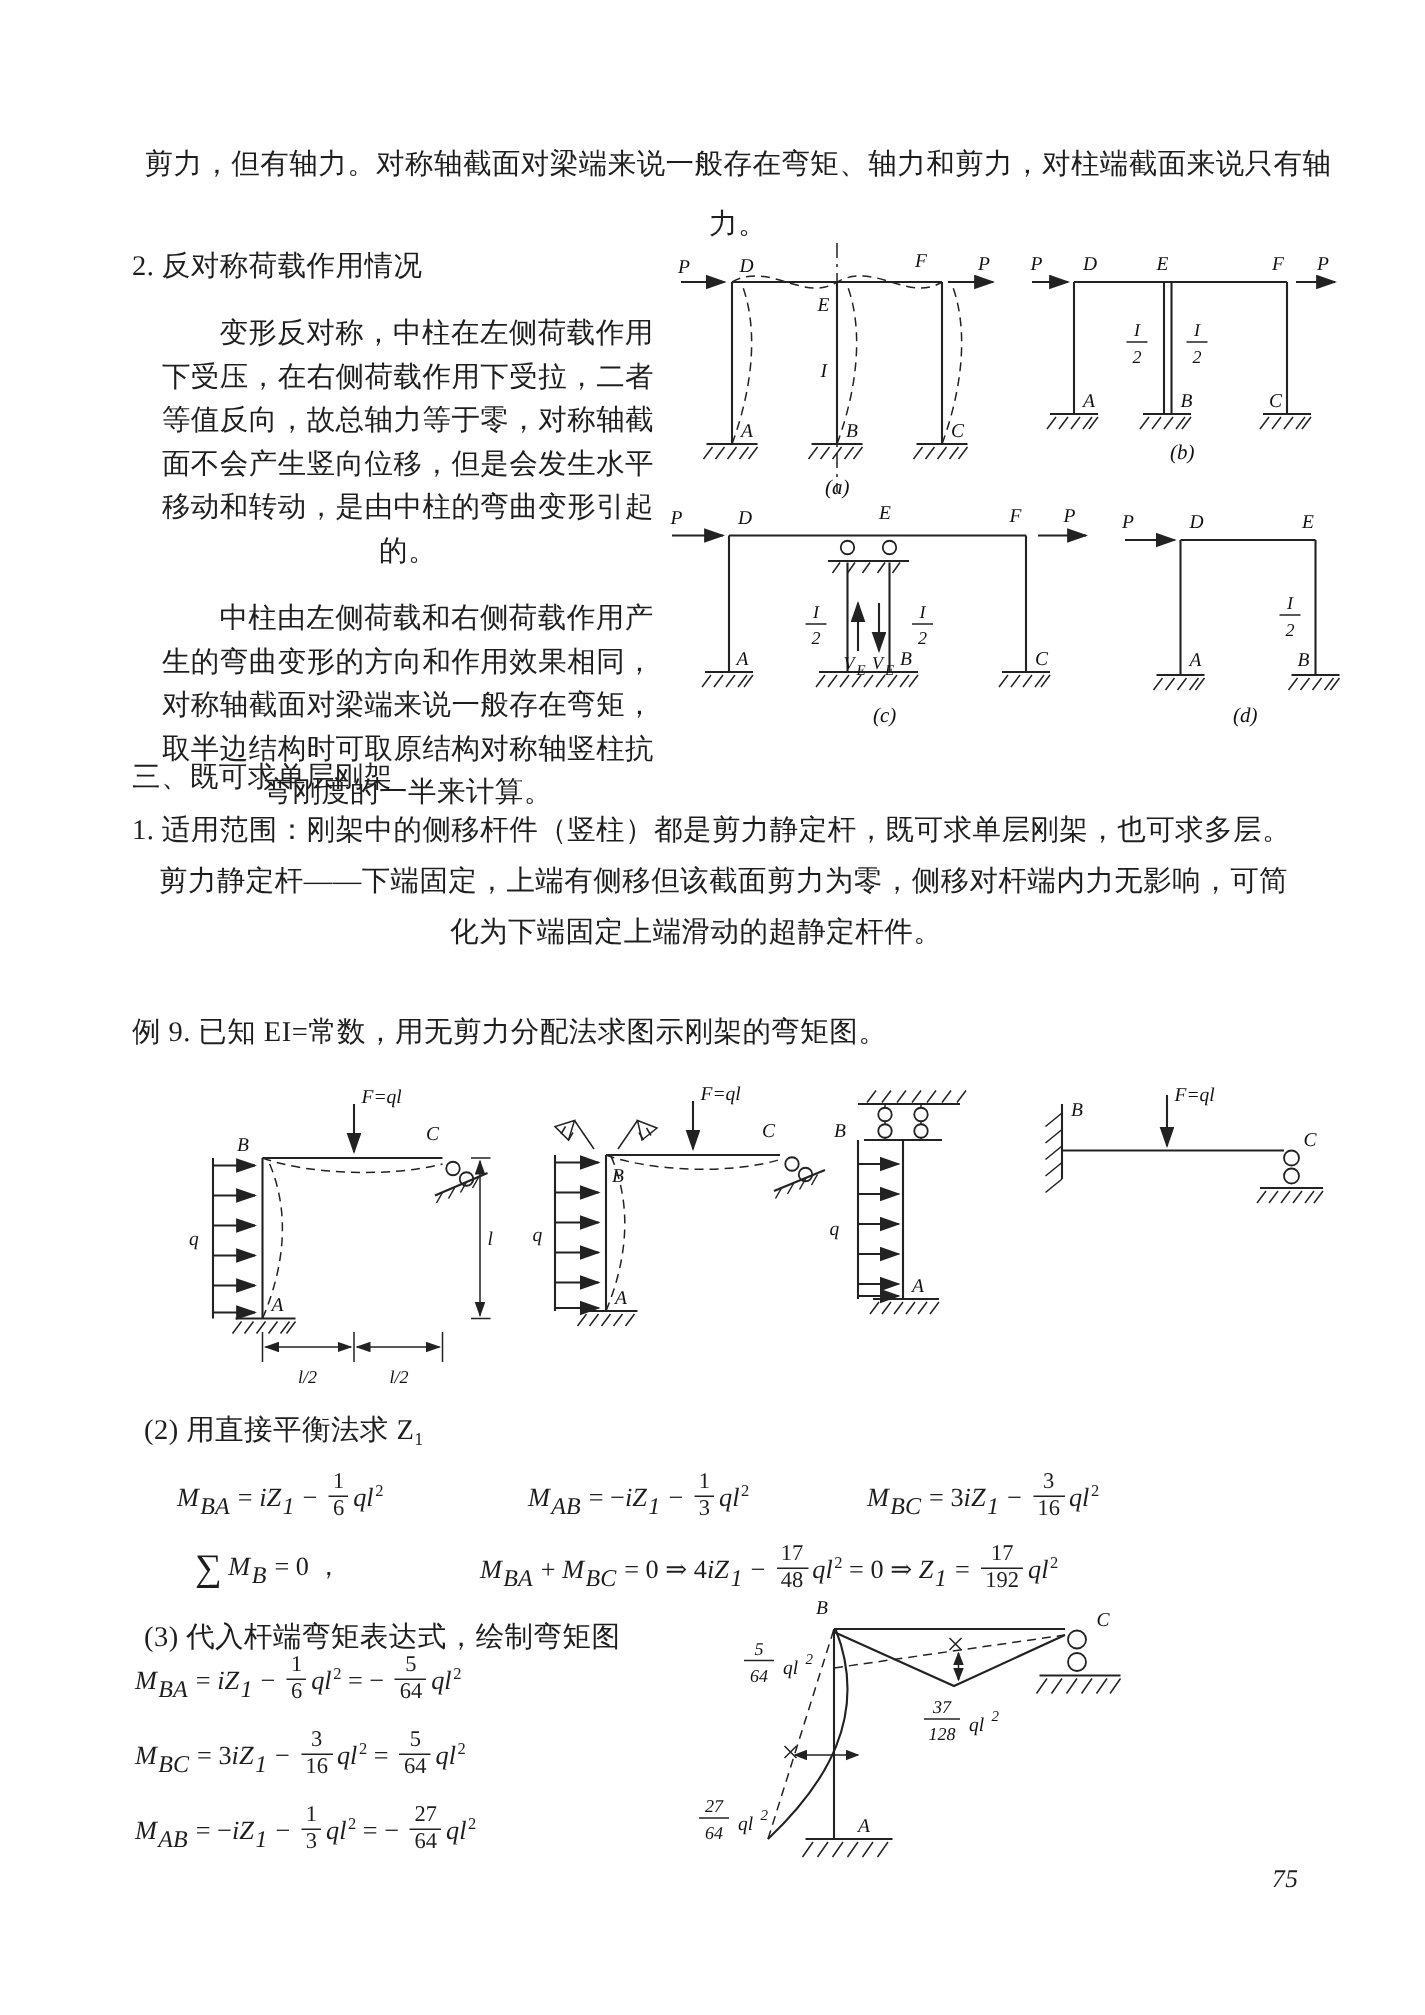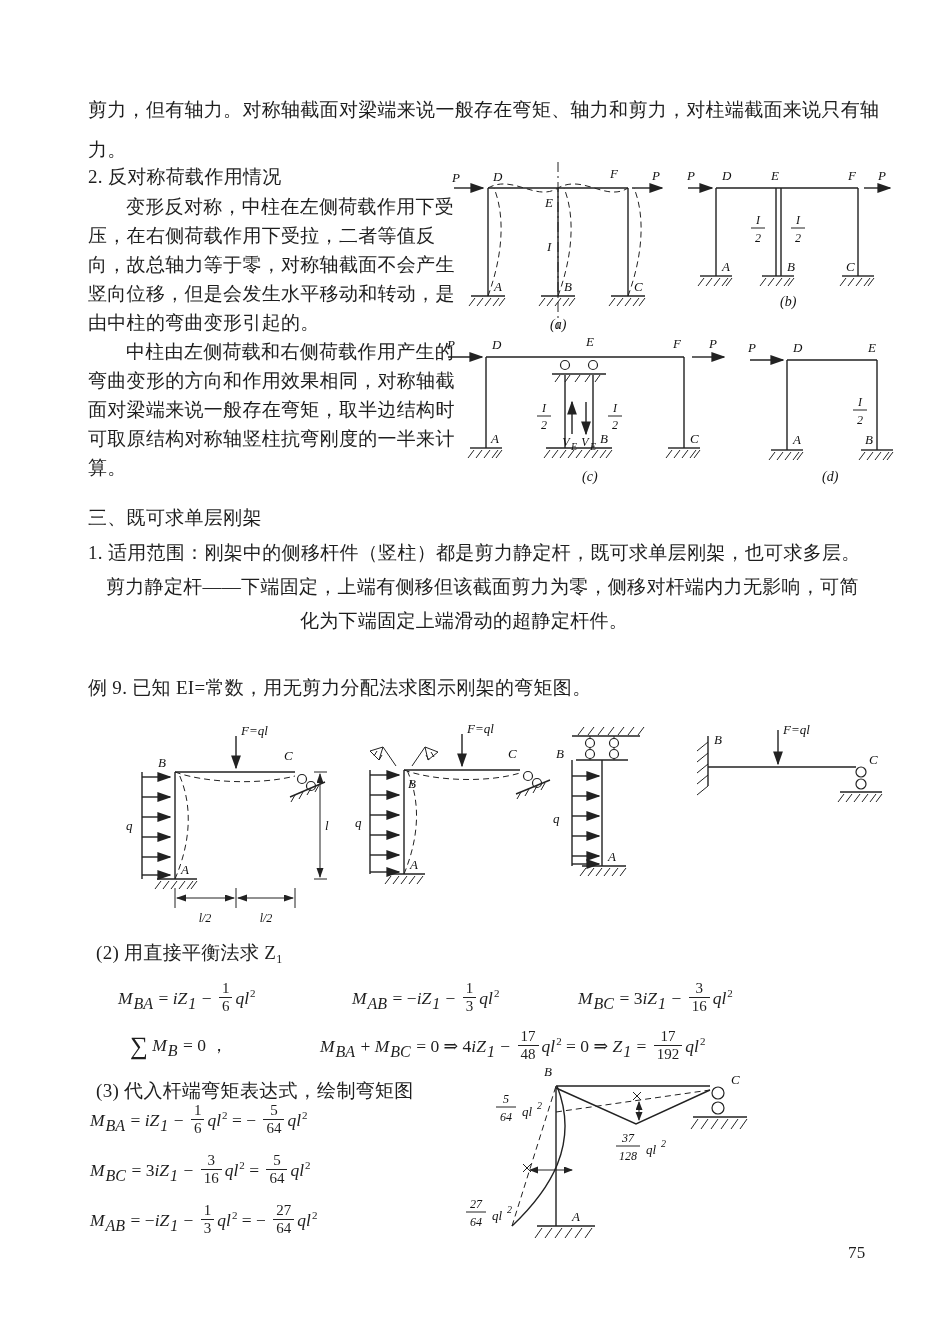--- a/index.html
+++ b/index.html
@@ -1,23 +1,23 @@
 <!DOCTYPE html>
 <html><head>
 <meta charset="utf-8">
 <style>
   html,body{margin:0;padding:0;background:#fff;}
   .page{position:relative;width:950px;height:1343px;background:#fff;overflow:hidden;
         font-family:"Liberation Serif","DejaVu Serif",serif;color:#1e1e1e;}
-  .t{position:absolute;font-size:19px;letter-spacing:.3px;white-space:nowrap;}
+  .t{position:absolute;font-size:19px;letter-spacing:.3px;white-space:nowrap;text-align:center;}
   .wrap{white-space:normal;}
   .intro{width:808px;line-height:40px;}
   .leftcol{width:368px;line-height:29px;}
-  .leftcol p{margin:0;text-indent:2em;}
-  .pagenum{font-size:17px;}
+  .leftcol p{margin:16px;text-indent:2em;}
+  .pagenum{font-size:17px;font-style:italic;}
   
   .eq{position:absolute;font-size:17.5px;font-style:normal;white-space:nowrap;}
   .tk-i{font-style:italic;}
   .tk-txt{font-style:normal;}
   .tk-big{font-size:25px;font-style:normal;vertical-align:-3px;}
   .tk-sub{font-style:italic;font-size:16px;vertical-align:-5px;margin:0 1px;}
   .tk-sup{font-size:11px;vertical-align:7px;margin-left:1px;}
   .tk-frac{display:inline-block;vertical-align:middle;text-align:center;font-size:15px;line-height:1.15;margin:0 3px 4px 3px;}
   .tk-frac .fn{display:block;border-bottom:1.2px solid #222;padding:0 3px;}
   .tk-frac .fd{display:block;padding:0 3px;}

